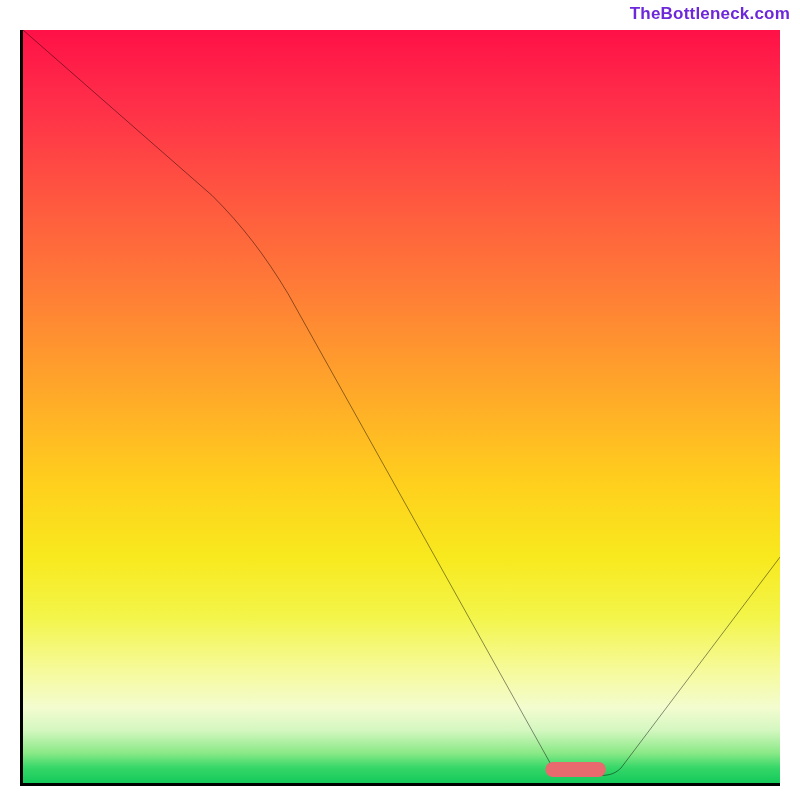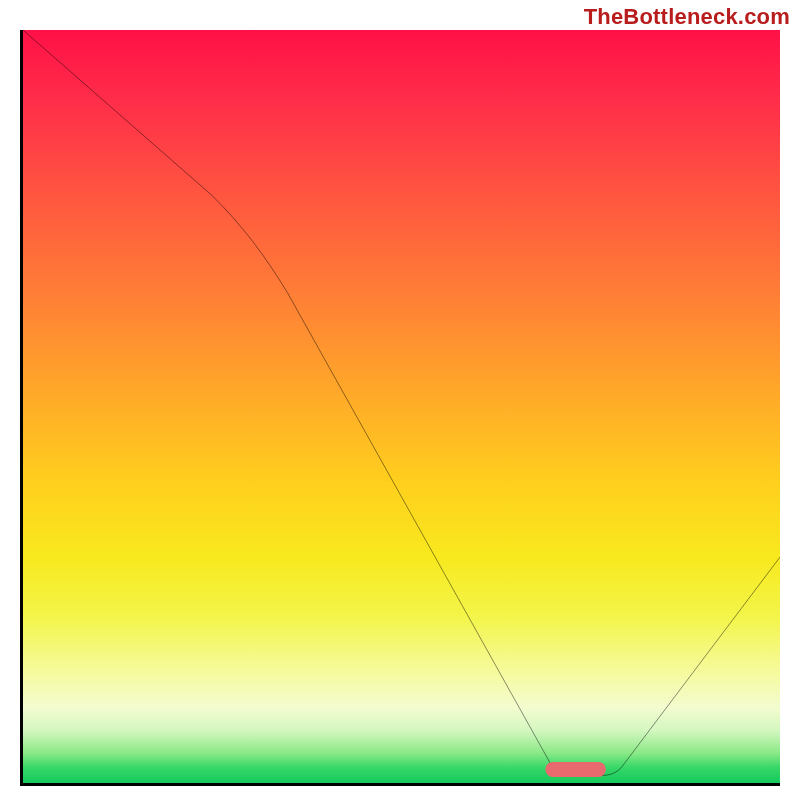--- a/index.html
+++ b/index.html
@@ -12,23 +12,23 @@
   }
   .container {
     position: relative;
     width: 800px;
     height: 800px;
   }
   .watermark {
     position: absolute;
     top: 4px;
     right: 10px;
-    font-size: 22px;
+    font-size: 17px;
     font-weight: 600;
-    color: #b91c1c;
+    color: #6d28d9;
     letter-spacing: 0.2px;
   }
   .plot-frame {
     position: absolute;
     left: 20px;
     top: 30px;
     width: 760px;
     height: 756px;
     border-left: 3px solid #000;
     border-bottom: 3px solid #000;

